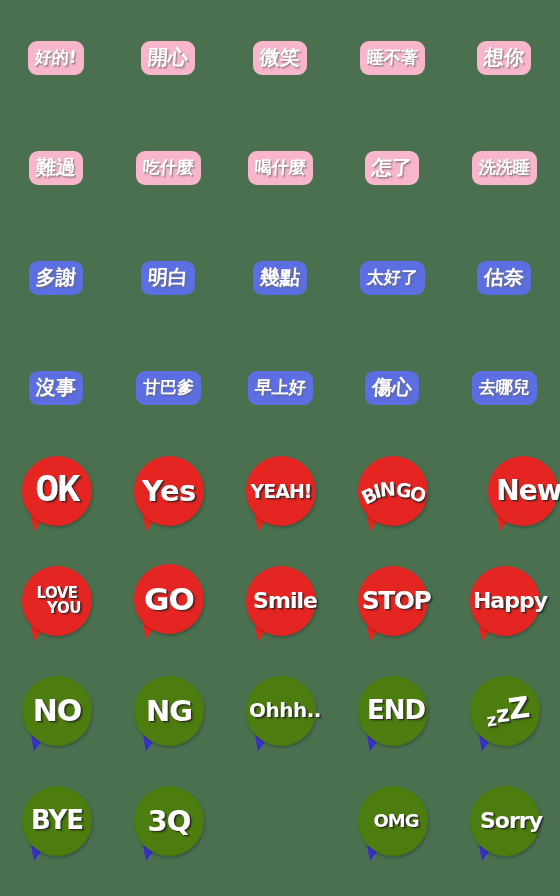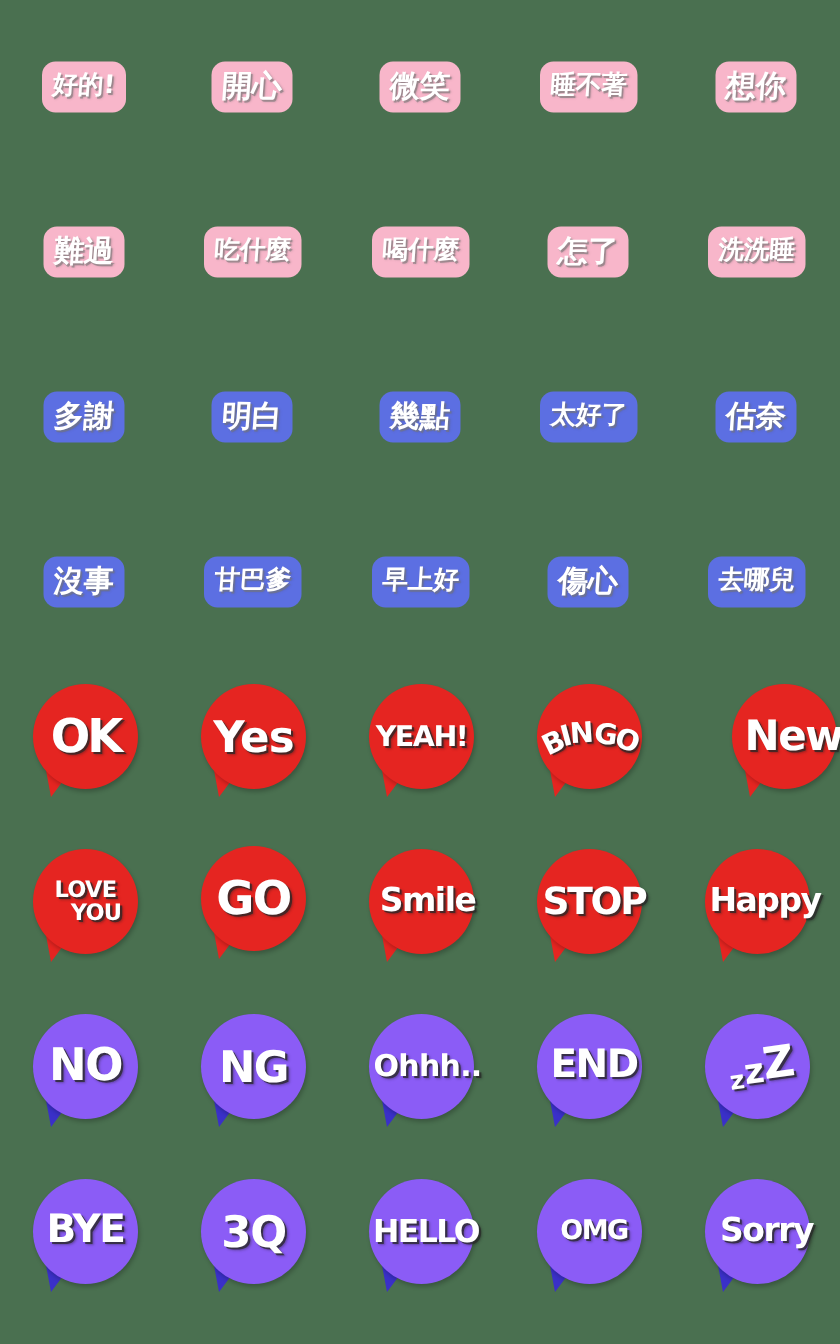--- a/index.html
+++ b/index.html
@@ -76,21 +76,21 @@
     top: 0;
     width: 70px;
     height: 70px;
     border-radius: 50%;
     display: flex;
     align-items: center;
     justify-content: center;
     box-shadow: 1px 2px 3px rgba(0,0,0,.22);
   }
   .bubble.red { background: #e52521; }
-  .bubble.blue { background: #8b5cf6; }
+  .bubble.blue { background: #4d7c0f; }
 
   
   .bubble-tail {
     position: absolute;
     left: 11px;
     top: 52px;
     width: 0;
     height: 0;
     border-left: 10px solid transparent;
     border-right: 11px solid transparent;
@@ -109,21 +109,21 @@
     line-height: .98;
     text-align: center;
     white-space: nowrap;
     letter-spacing: -0.5px;
     text-shadow:
       1.4px 1.4px 0 rgba(40,40,40,.75),
       2.2px 2.2px 1.6px rgba(30,30,30,.35);
   }
 
   
-  .lbl-ok      { font-size: 31px; letter-spacing: -2px; }
+  .lbl-ok      { font-size: 39px; letter-spacing: -2px; font-family: Liberation Mono, monospace; }
   .lbl-yes     { font-size: 29px; }
   .lbl-yeah    { font-size: 19px; letter-spacing: -1px; }
   .lbl-bingo   { font-size: 19px; letter-spacing: -0.5px; }
   .lbl-new     { font-size: 28px; letter-spacing: -1px; transform: translateX(6px); }
   .lbl-go      { font-size: 31px; letter-spacing: -1px; }
   .lbl-smile   { font-size: 22px; letter-spacing: -1px; transform: translateX(4px); }
   .lbl-stop    { font-size: 25px; letter-spacing: -1.5px; transform: translateX(3px); }
   .lbl-happy   { font-size: 22px; letter-spacing: -1px; transform: translateX(5px); }
   .lbl-no      { font-size: 30px; letter-spacing: -1px; }
   .lbl-ng      { font-size: 29px; letter-spacing: -1px; }
@@ -416,28 +416,20 @@
     </div>
   </div>
   <div class="sticker-cell" style="left:112px;top:773px;">
     <div class="bubble-wrap">
       <div class="bubble-tail blue-tail"></div>
       <div class="bubble blue">
         <span class="bubble-label lbl-3q">3Q</span>
       </div>
     </div>
   </div>
-  <div class="sticker-cell" style="left:224px;top:773px;">
-    <div class="bubble-wrap">
-      <div class="bubble-tail blue-tail"></div>
-      <div class="bubble blue">
-        <span class="bubble-label lbl-hello">HELLO</span>
-      </div>
-    </div>
-  </div>
   <div class="sticker-cell" style="left:336px;top:773px;">
     <div class="bubble-wrap">
       <div class="bubble-tail blue-tail"></div>
       <div class="bubble blue">
         <span class="bubble-label lbl-omg">OMG</span>
       </div>
     </div>
   </div>
   <div class="sticker-cell" style="left:448px;top:773px;">
     <div class="bubble-wrap">

